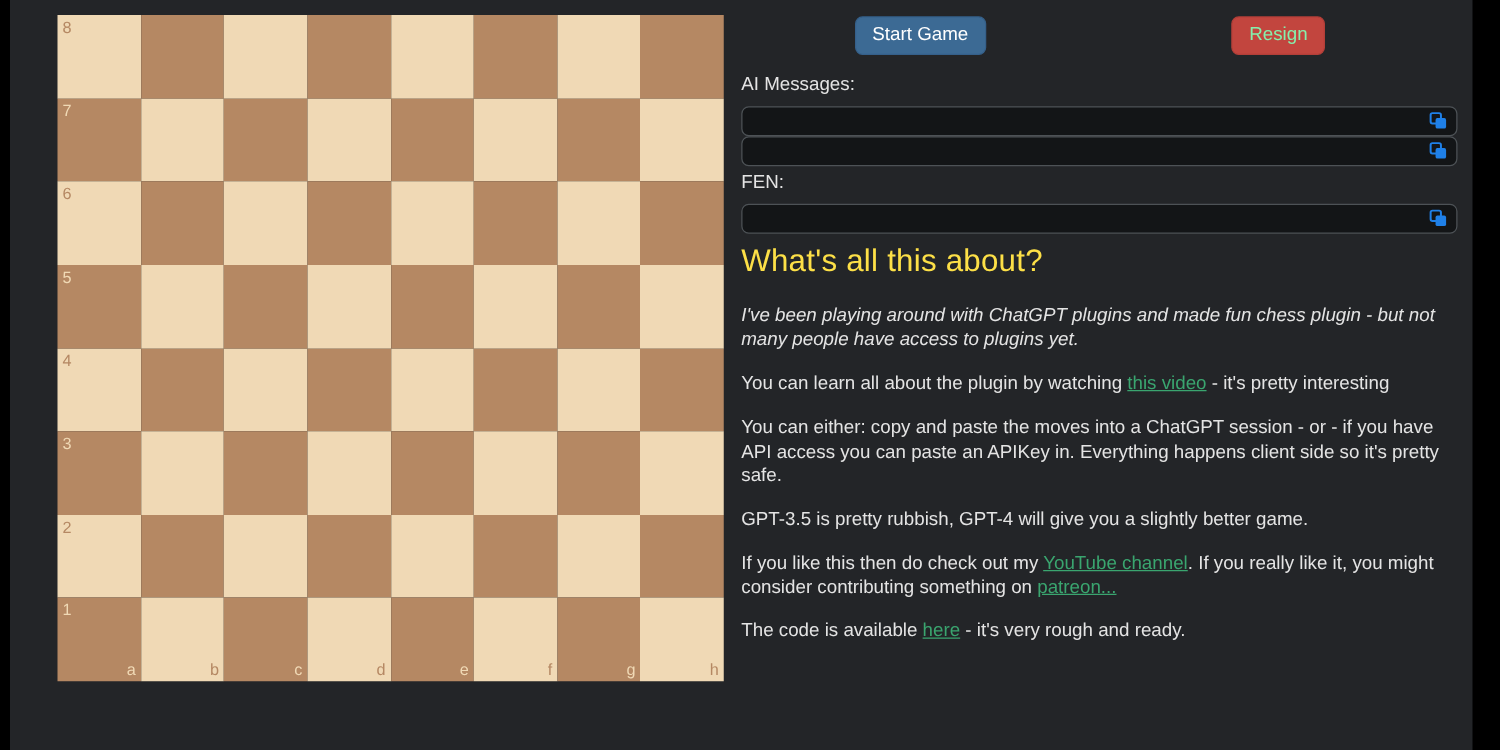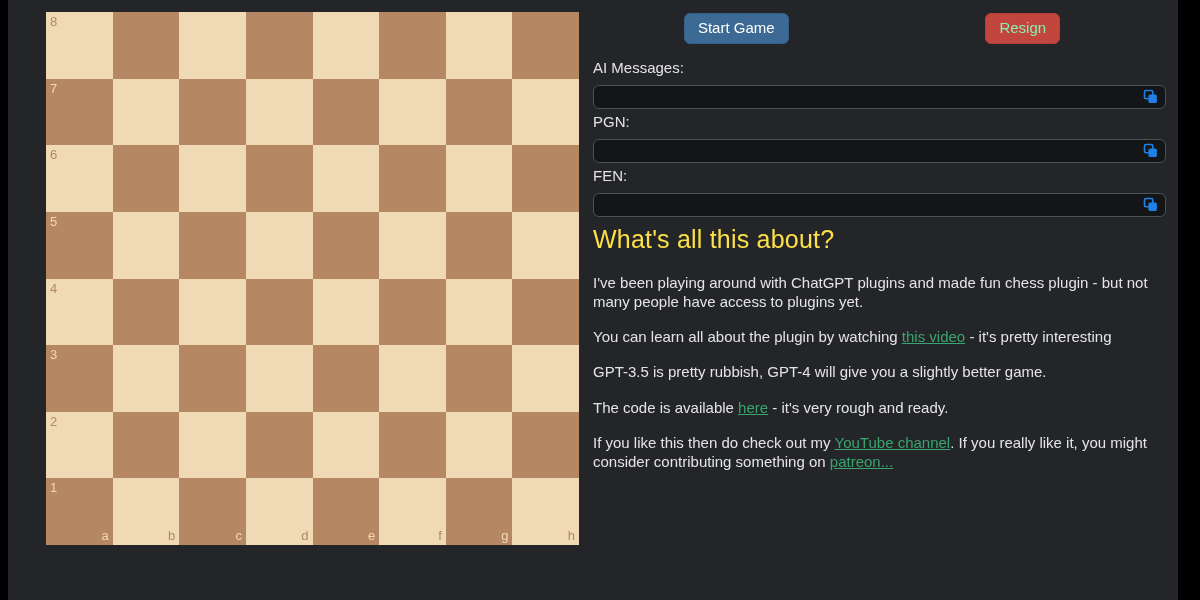--- a/index.html
+++ b/index.html
@@ -104,21 +104,21 @@
     color: #fde047;
     margin: 8px 0 1px;
     letter-spacing: 0.2px;
   }
   .about-paragraphs p {
     font-size: 15px;
     line-height: 1.28;
     margin: 16px 0;
     color: var(--text, #e4e4e4);
   }
-  .about-paragraphs p:first-child { margin-top: 19px; }
+  .about-paragraphs p:first-child { margin-top: 19px; font-style: italic; }
   a.green-link {
     color: var(--link-green, #3aa56f);
     text-decoration: underline;
     cursor: pointer;
   }
 </style>
 </head>
 <body>
 
 <div class="app">
@@ -238,21 +238,20 @@
       <button class="copy-btn">
         <span>
           <svg viewBox="0 0 16 16" width="15" height="15">
             <rect x="1.6" y="1.6" width="8.8" height="8.8" rx="1.6" fill="none" stroke="currentColor" stroke-width="1.7"></rect>
             <rect x="5.8" y="5.8" width="9" height="9" rx="1.6" fill="currentColor"></rect>
           </svg>
         </span>
       </button>
     </div>
 
-    <div class="field-label">PGN:</div>
     <div class="input-wrap">
       <input class="text-input" type="text" value="" style="">
       <button class="copy-btn">
         <span>
           <svg viewBox="0 0 16 16" width="15" height="15">
             <rect x="1.6" y="1.6" width="8.8" height="8.8" rx="1.6" fill="none" stroke="currentColor" stroke-width="1.7"></rect>
             <rect x="5.8" y="5.8" width="9" height="9" rx="1.6" fill="currentColor"></rect>
           </svg>
         </span>
       </button>
@@ -269,19 +268,20 @@
           </svg>
         </span>
       </button>
     </div>
 
     <h2 class="about-heading">What's all this about?</h2>
 
     <div class="about-paragraphs">
         <p><span>I've been playing around with ChatGPT plugins and made fun chess plugin - but not many people have access to plugins yet.</span></p>
         <p><span>You can learn all about the plugin by watching </span><a href="#" class="green-link">this video</a><span> - it's pretty interesting</span></p>
+        <p><span>You can either: copy and paste the moves into a ChatGPT session - or - if you have API access you can paste an APIKey in. Everything happens client side so it's pretty safe.</span></p>
         <p><span>GPT-3.5 is pretty rubbish, GPT-4 will give you a slightly better game.</span></p>
+        <p><span>If you like this then do check out my </span><a href="#" class="green-link">YouTube channel</a><span>. If you really like it, you might consider contributing something on </span><a href="#" class="green-link">patreon...</a></p>
         <p><span>The code is available </span><a href="#" class="green-link">here</a><span> - it's very rough and ready.</span></p>
-        <p><span>If you like this then do check out my </span><a href="#" class="green-link">YouTube channel</a><span>. If you really like it, you might consider contributing something on </span><a href="#" class="green-link">patreon...</a></p>
       </div>
 
   </div>
 </div>
 
 </body></html>

